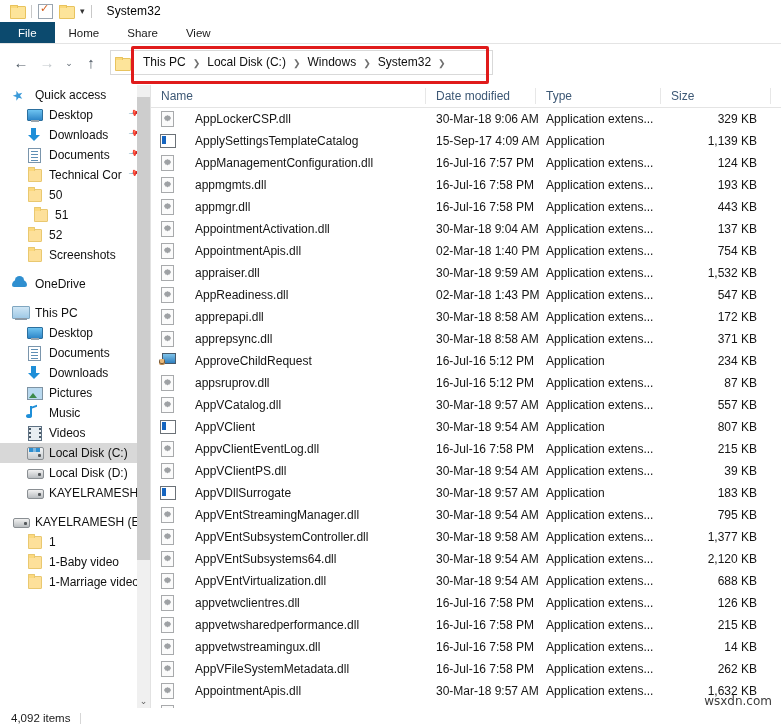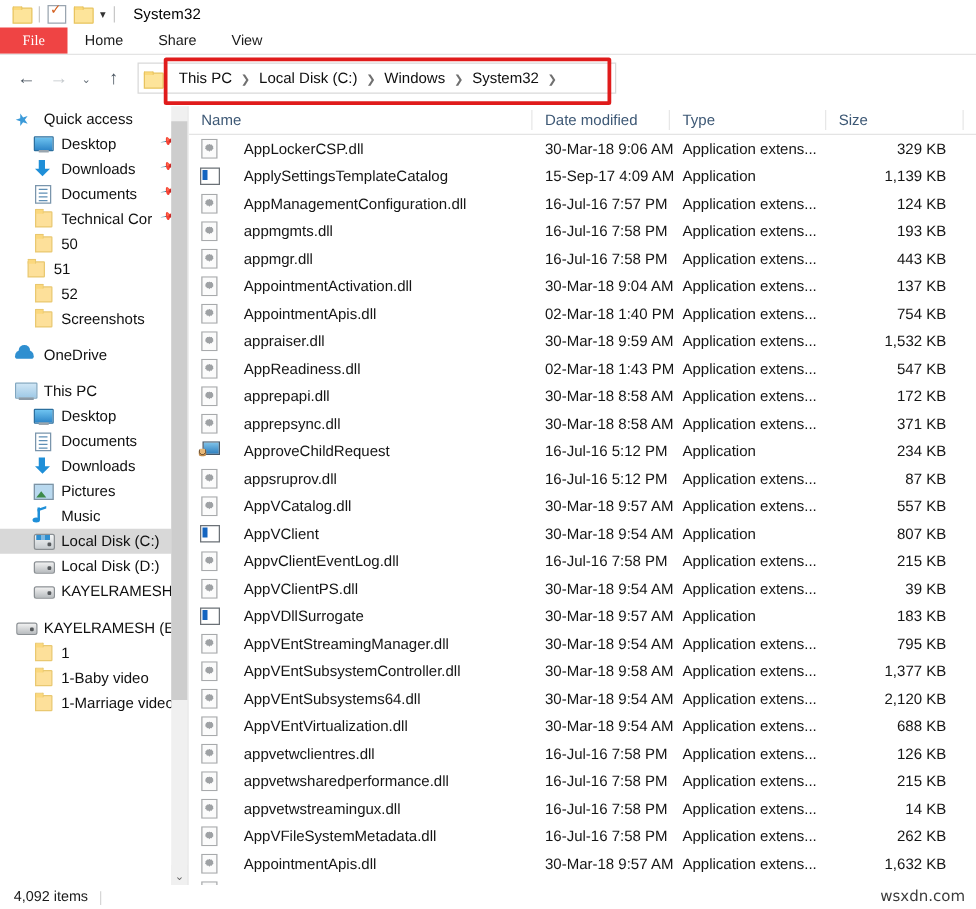--- a/index.html
+++ b/index.html
@@ -72,23 +72,22 @@
     display: flex; align-items: stretch;
     border-bottom: 1px solid #ffffff;
   }
   .tab {
     display: flex; align-items: center; justify-content: center;
     font-size: 11.5px; color: #1a1a1a;
     padding: 0 14px; height: 21px;
     cursor: default;
   }
   .tab.file {
-    background: #ef4444; color: #ffffff;
+    background: #0c4a6e; color: #ffffff;
     padding: 0 18px;
-    font-family: Liberation Serif, serif;
   }
   .ribbon-rule {
     position: absolute; left: 0; top: 43px; width: 781px; height: 1px;
     background: #e4e4e4;
   }
 
   
   .navbar {
     position: absolute; left: 0; top: 44px;
     width: 781px; height: 37px;
@@ -411,21 +410,21 @@
     border-top: 1px solid #ffffff;
   }
   .status-text {
     font-size: 11.5px; color: #1a1a1a;
     padding-left: 11px;
   }
   .status-sep {
     width: 1px; height: 11px; background: #d6d6d6; margin-left: 10px;
   }
   .watermark {
-    position: absolute; right: 9px; bottom: 3px;
+    position: absolute; right: 9px; bottom: 19px;
     font-size: 12px; color: #3b3b3b;
     font-family: "DejaVu Sans", sans-serif;
   }
 </style>
 </head>
 <body>
 
 <div id="app">
 
   <div class="titlebar">
@@ -508,21 +507,21 @@
         </span>
         <span class="nav-label">Technical Cor</span>
         <span class="pin" style="font-size: 9px;">📌</span>
       </div>
       <div class="nav-item" style="padding-left: 26px;">
         <span class="nav-ico">
           <span class="ico-folder"></span>
         </span>
         <span class="nav-label">50</span>
       </div>
-      <div class="nav-item" style="padding-left: 20px; align-items: center;">
+      <div class="nav-item" style="padding-left: 32px; align-items: center;">
         <span class="nav-ico">
           <span class="ico-folder"></span>
         </span>
         <span class="nav-label">51</span>
       </div>
       <div class="nav-item" style="padding-left: 26px;">
         <span class="nav-ico">
           <span class="ico-folder"></span>
         </span>
         <span class="nav-label">52</span>
@@ -569,20 +568,26 @@
         <span class="nav-ico">
           <span class="ico-pics"></span>
         </span>
         <span class="nav-label">Pictures</span>
       </div>
       <div class="nav-item" style="padding-left: 26px;">
         <span class="nav-ico">
           <span class="ico-music"></span>
         </span>
         <span class="nav-label">Music</span>
+      </div>
+      <div class="nav-item" style="padding-left: 26px;">
+        <span class="nav-ico">
+          <span class="ico-vid"></span>
+        </span>
+        <span class="nav-label">Videos</span>
       </div>
       <div class="nav-item selected" style="padding-left: 26px;">
         <span class="nav-ico">
           <span class="ico-hdd-c"></span>
         </span>
         <span class="nav-label">Local Disk (C:)</span>
       </div>
       <div class="nav-item" style="padding-left: 26px;">
         <span class="nav-ico">
           <span class="ico-hdd"></span>

